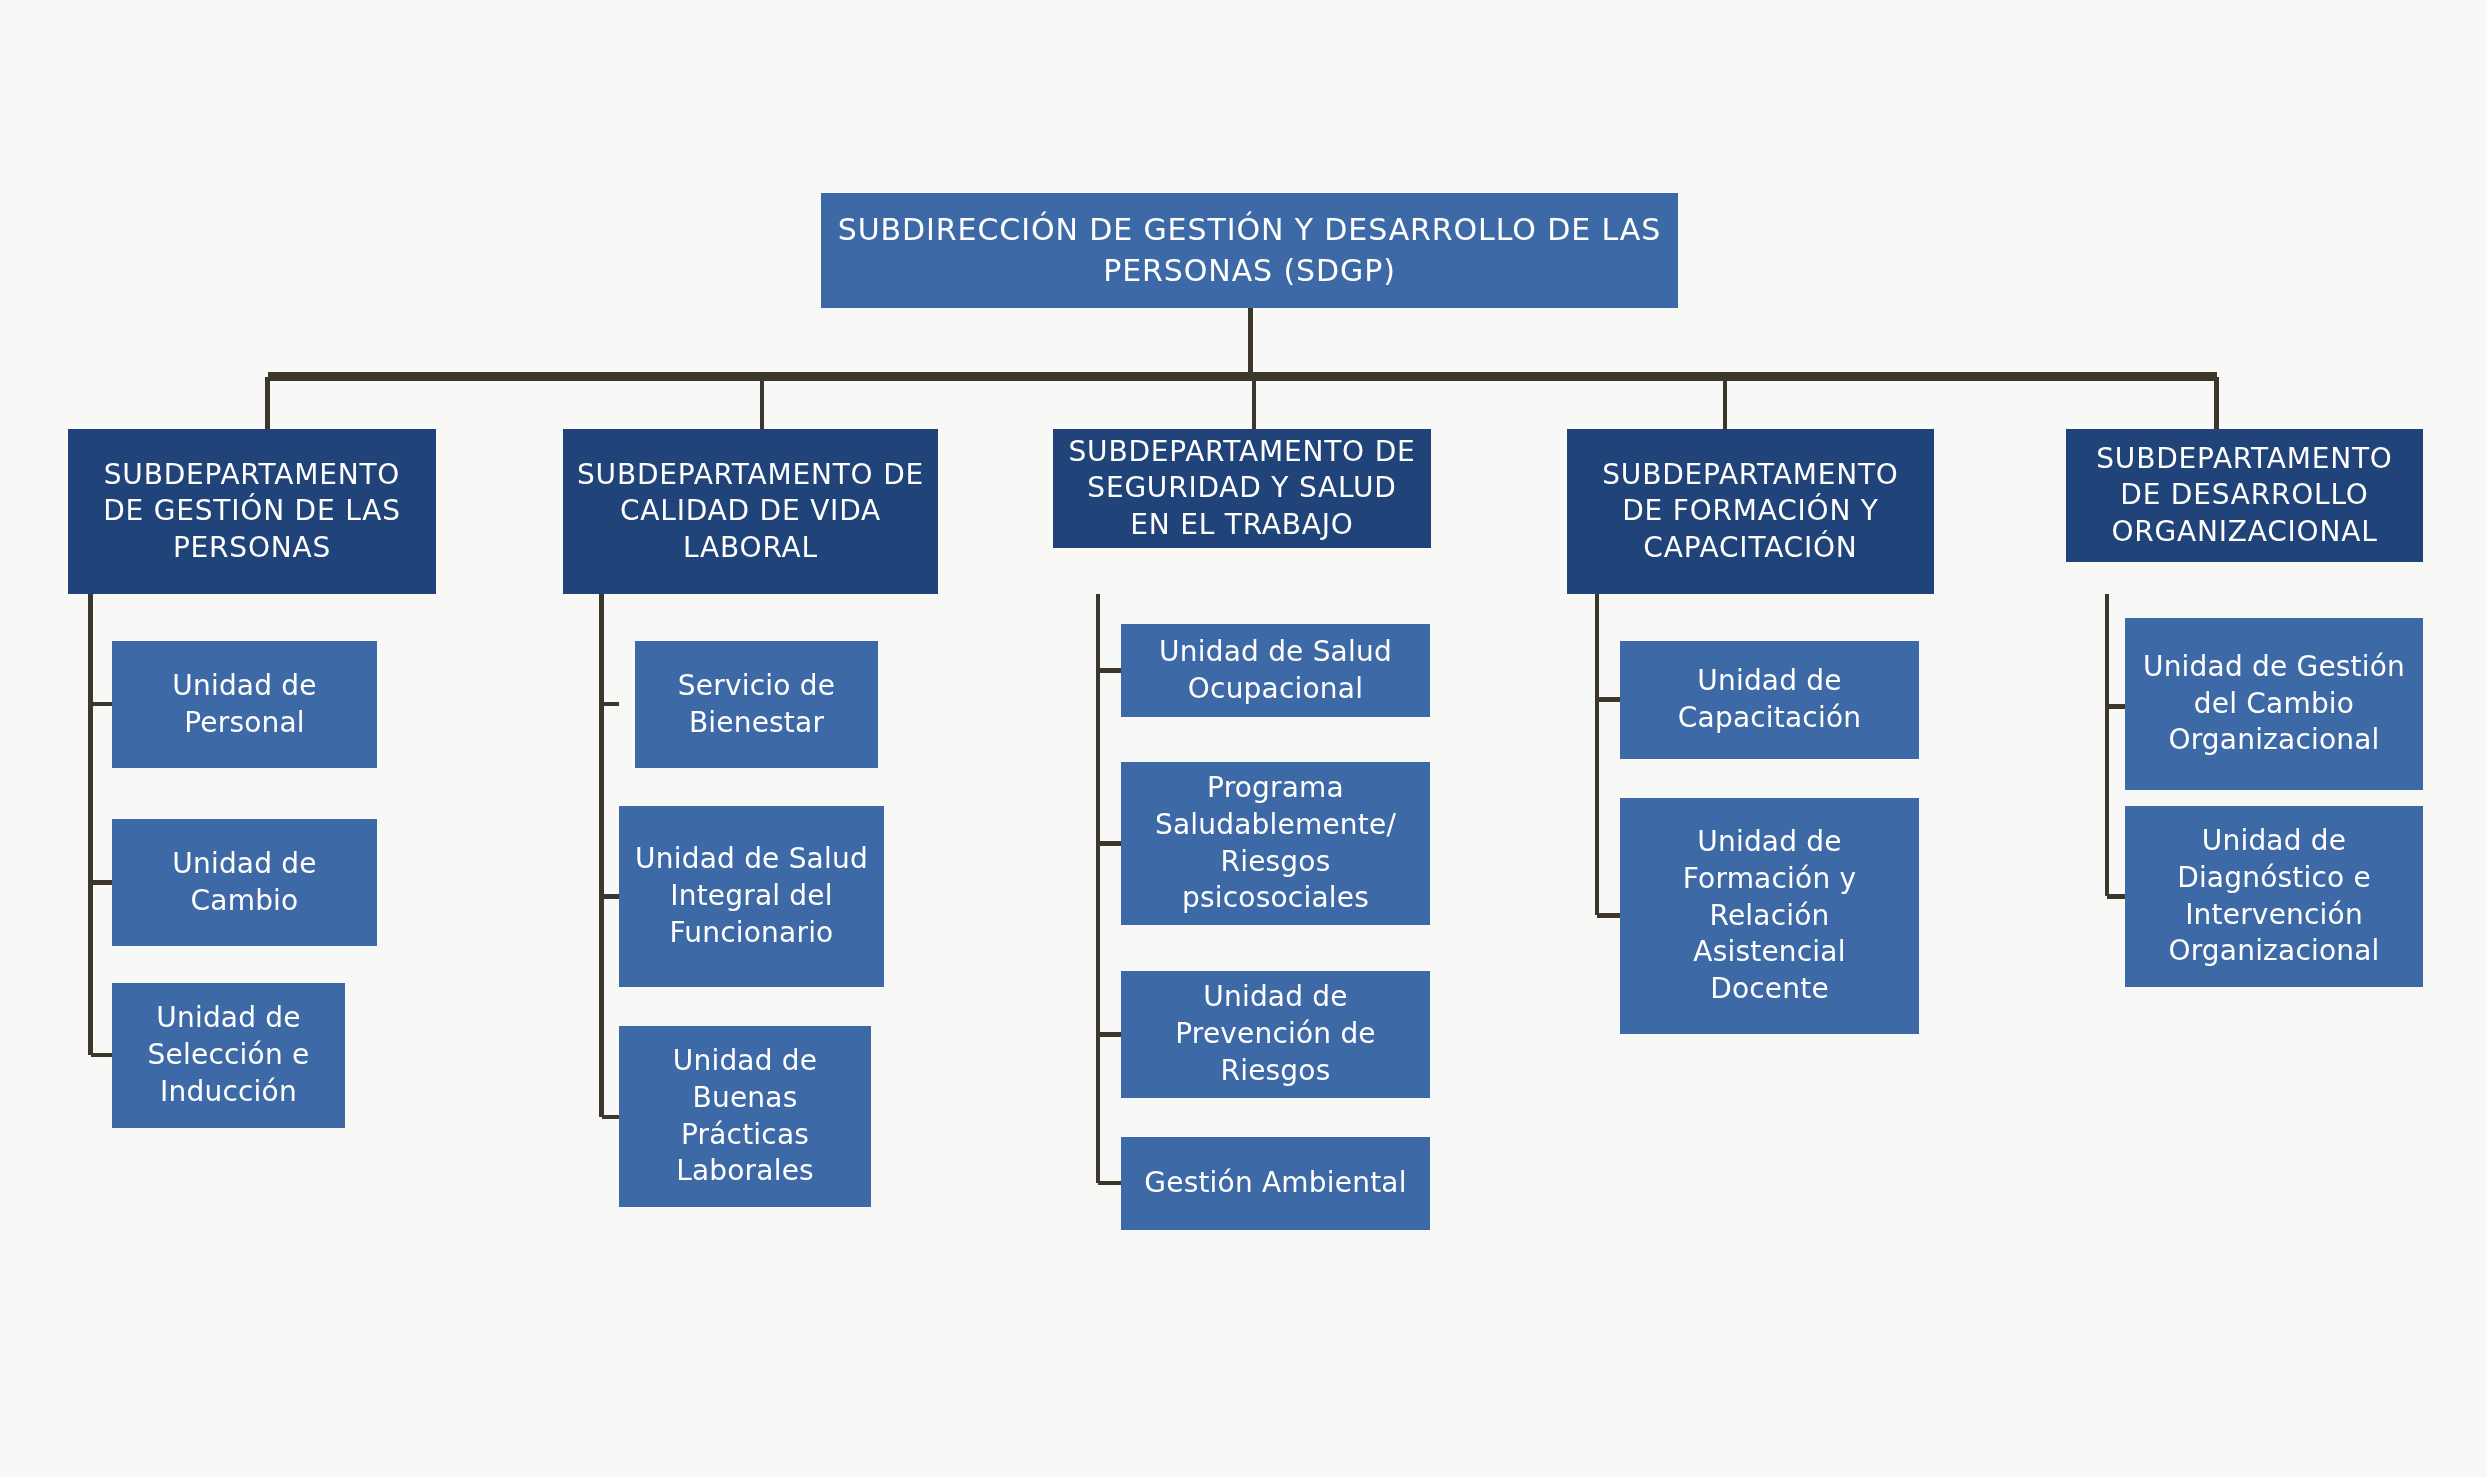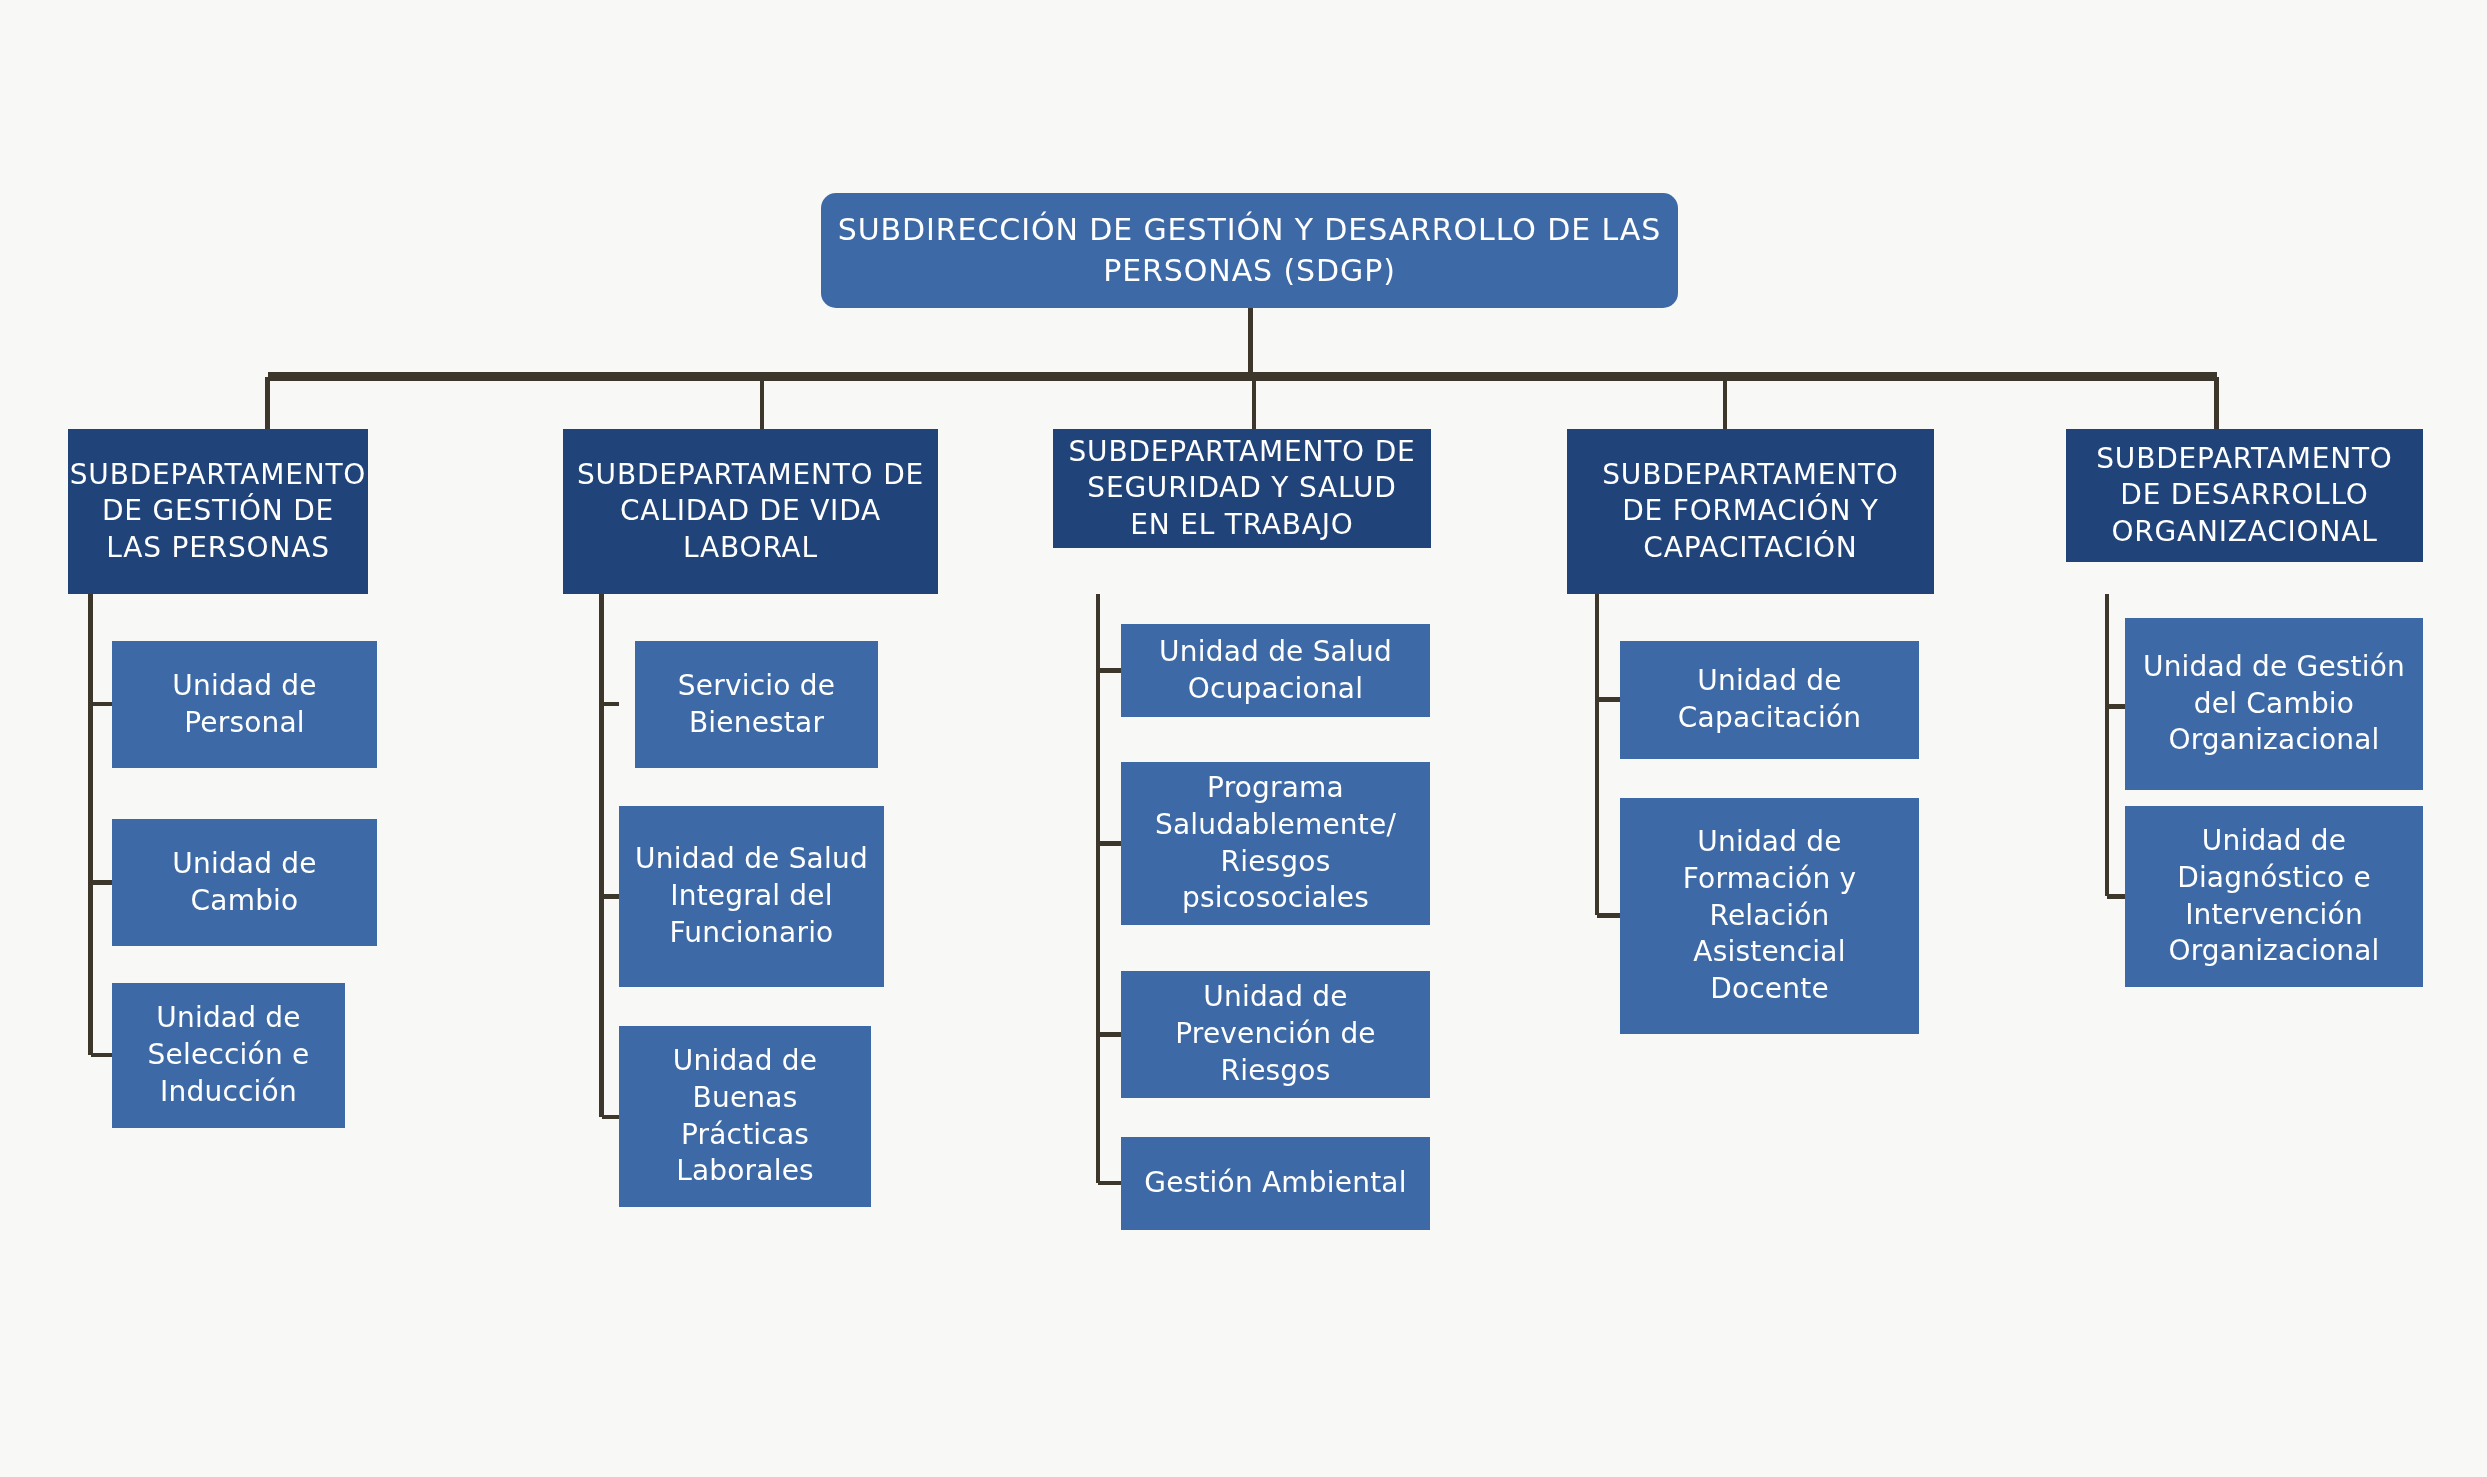--- a/index.html
+++ b/index.html
@@ -102,26 +102,26 @@
       <line x1="1901" y1="415" x2="1901" y2="473" stroke="#3d362b" stroke-width="5" shape-rendering="crispEdges"></line>
       <line x1="1760" y1="655" x2="1760" y2="1009" stroke="#3d362b" stroke-width="5" shape-rendering="crispEdges"></line>
       <line x1="1760" y1="771" x2="1785" y2="771" stroke="#3d362b" stroke-width="5" shape-rendering="crispEdges"></line>
       <line x1="1760" y1="1009" x2="1785" y2="1009" stroke="#3d362b" stroke-width="5" shape-rendering="crispEdges"></line>
       <line x1="2443" y1="415" x2="2443" y2="473" stroke="#3d362b" stroke-width="5" shape-rendering="crispEdges"></line>
       <line x1="2322" y1="655" x2="2322" y2="988" stroke="#3d362b" stroke-width="5" shape-rendering="crispEdges"></line>
       <line x1="2322" y1="778.5" x2="2342" y2="778.5" stroke="#3d362b" stroke-width="5" shape-rendering="crispEdges"></line>
       <line x1="2322" y1="988" x2="2342" y2="988" stroke="#3d362b" stroke-width="5" shape-rendering="crispEdges"></line>
     </svg>
 
-  <div class="node node-root" id="node-root" style="left: 821px; top: 193px; width: 857px; height: 115px; border-radius: 15px;">
+  <div class="node node-root" id="node-root" style="left: 821px; top: 193px; width: 857px; height: 115px;">
     <span class="node-label">SUBDIRECCIÓN DE GESTIÓN Y DESARROLLO DE LAS PERSONAS (SDGP)</span>
   </div>
 
   <div id="node-layer">
-      <div class="node node-dept" style="left: 68px; top: 429px; width: 300px; height: 165px;">
+      <div class="node node-dept" style="left: 68px; top: 429px; width: 368px; height: 165px;">
         <span class="node-label">SUBDEPARTAMENTO DE GESTIÓN DE LAS PERSONAS</span>
       </div>
       <div class="node node-unit" style="left: 112px; top: 641px; width: 265px; height: 127px;">
         <span class="node-label">Unidad de Personal</span>
       </div>
       <div class="node node-unit" style="left: 112px; top: 819px; width: 265px; height: 127px;">
         <span class="node-label">Unidad de Cambio</span>
       </div>
       <div class="node node-unit" style="left: 112px; top: 983px; width: 233px; height: 145px;">
         <span class="node-label">Unidad de Selección e Inducción</span>

